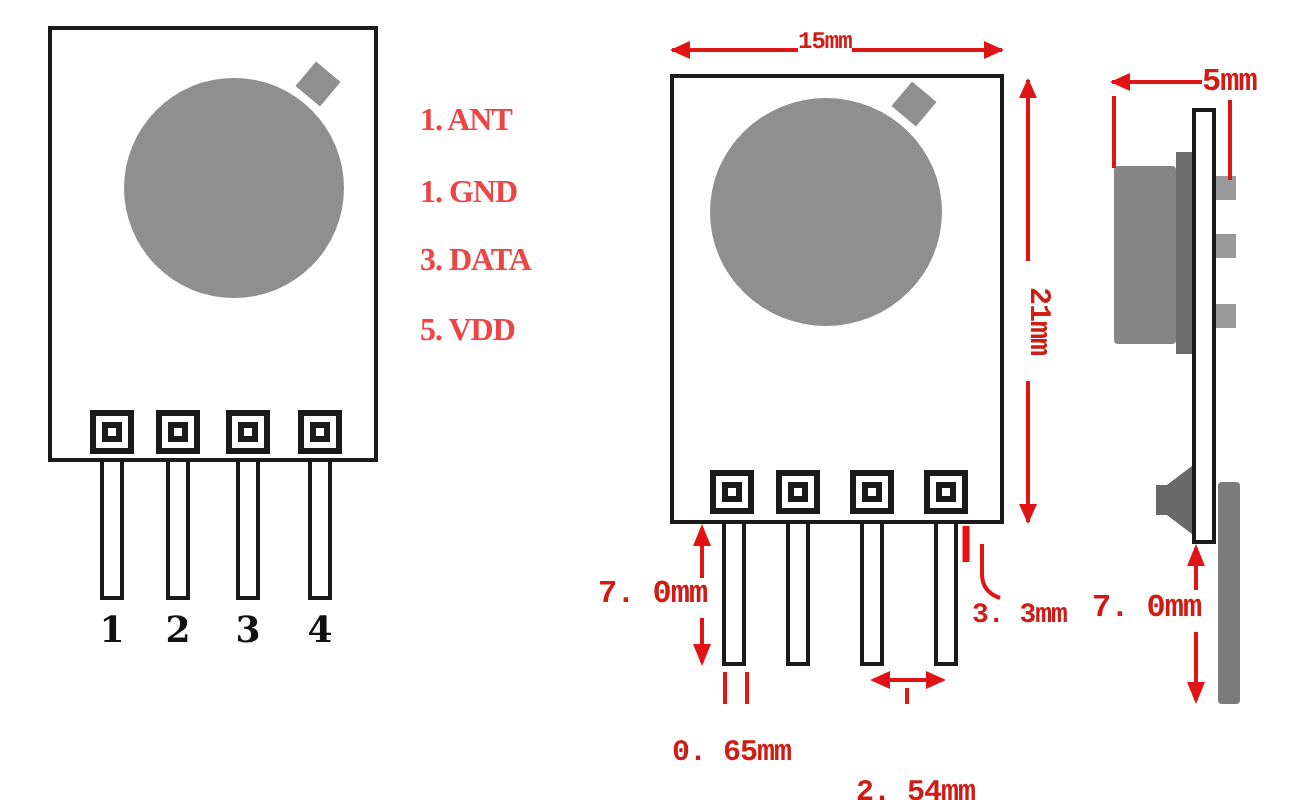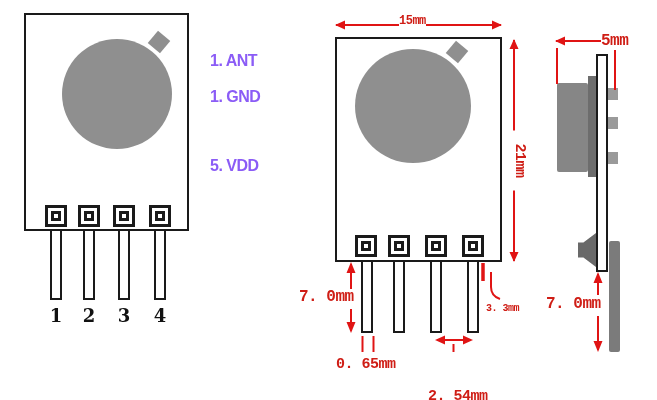--- a/index.html
+++ b/index.html
@@ -56,22 +56,22 @@
     width:20px;
     text-align:center;
     font-size:18px;font-weight:bold;color:#111111;
     font-family:"DejaVu Serif", serif;
     z-index:4;
   }
   
   .legend-item{
     position:absolute;
     left:210px;
-    font-family:Liberation Sans, sans-serif;
-    font-size:16px;font-weight:bold;color:#8b5cf6;
+    font-family:Liberation Serif, serif;
+    font-size:16px;font-weight:bold;color:#ef4444;
     letter-spacing:-0.5px;
     white-space:pre;
     z-index:4;
   }
   
   .dim-label{
     position:absolute;
     color:#cf1d15;
     font-family:"Liberation Mono", monospace;
     font-size:15px;font-weight:bold;
@@ -126,20 +126,21 @@
   <div class="pin" style="left:118px;top:229px;height:67px;"></div>
   <div class="pin" style="left:154px;top:229px;height:67px;"></div>
 
   <div class="pin-number" style="left:46px;top:305px;">1</div>
   <div class="pin-number" style="left:79px;top:305px;">2</div>
   <div class="pin-number" style="left:114px;top:305px;">3</div>
   <div class="pin-number" style="left:150px;top:305px;">4</div>
 
   <div class="legend-item" style="top:52px;">1. ANT</div>
   <div class="legend-item" style="top:88px;">1. GND</div>
+  <div class="legend-item" style="top:122px;">3. DATA</div>
   <div class="legend-item" style="top:157px;">5. VDD</div>
 
   <div class="module-body" style="left:335px;top:37px;width:163px;height:221px;"></div>
   <div class="disc-tab" style="left:449px;top:44px;width:16px;height:16px;"></div>
   <div class="disc" style="left:355px;top:49px;width:116px;height:114px;"></div>
 
   <div class="pad" style="left:355px;top:235px;">
       <div class="pad-hole"></div>
     </div>
   <div class="pad" style="left:388px;top:235px;">
@@ -217,19 +218,19 @@
       <line x1="598" y1="274" x2="598" y2="295"></line>
       <polygon points="598,272 593.5,283 602.5,283"></polygon>
       <line x1="598" y1="316" x2="598" y2="350"></line>
       <polygon points="598,352 593.5,341 602.5,341"></polygon>
     </g>
   </svg>
 
   <div class="dim-label" style="left:399px;top:13px;font-size:12px;">15mm</div>
   <div class="dim-label vert" style="left:489px;top:152px;width:60px;">21mm</div>
   <div class="dim-label" style="left:299px;top:289px;font-size:16px;">7. 0mm</div>
-  <div class="dim-label" style="left:336px;top:356px;">0. 65mm</div>
+  <div class="dim-label" style="left:336px;top:368px;">0. 65mm</div>
   <div class="dim-label" style="left:428px;top:356px;margin-top:32px;">2. 54mm</div>
-  <div class="dim-label" style="left:486px;top:300px;font-size:10px;">3. 3mm</div>
+  <div class="dim-label" style="left:486px;top:300px;font-size:14px;">3. 3mm</div>
   <div class="dim-label" style="left:566px;top:33px;font-size:16px;margin-left:35px;">5mm</div>
   <div class="dim-label" style="left:546px;top:296px;font-size:16px;">7. 0mm</div>
 
 </div>
 
 </body></html>

